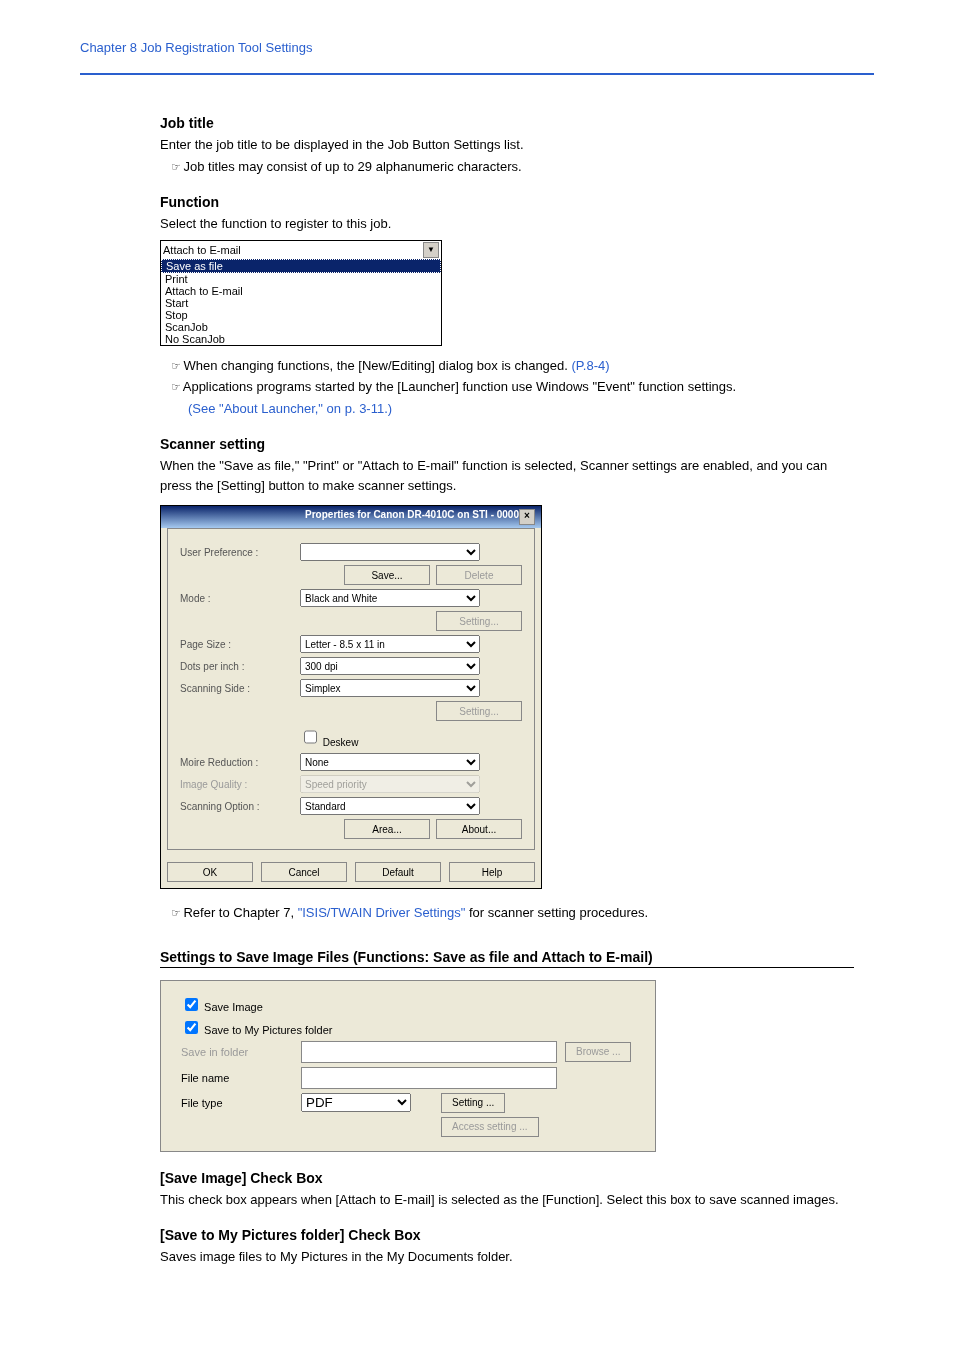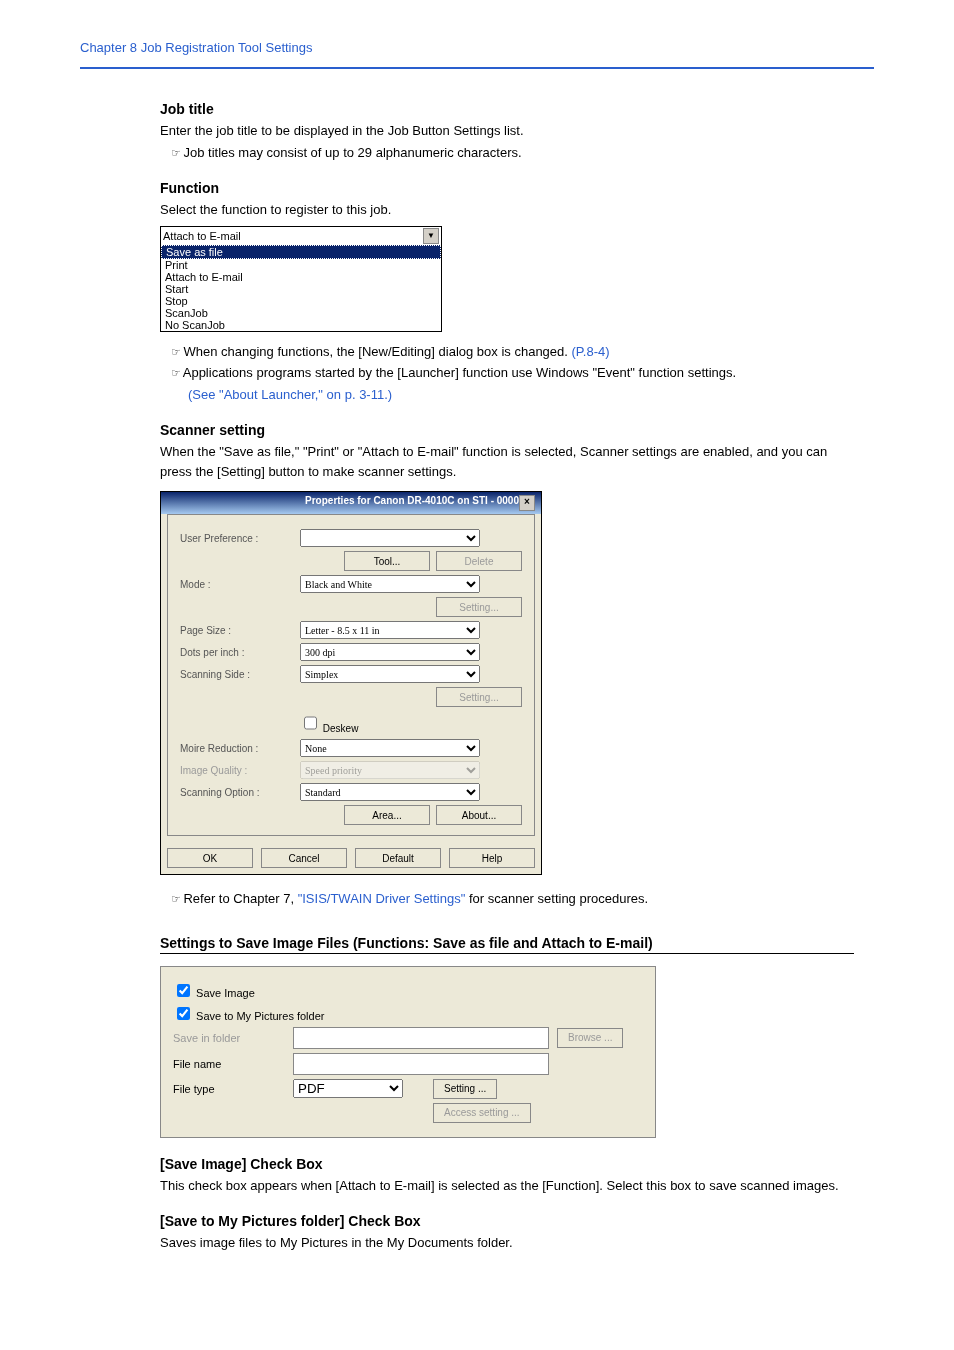--- a/index.html
+++ b/index.html
@@ -1,17 +1,17 @@
 <!DOCTYPE html>
 <html><head>
 <meta charset="utf-8">
 <style>
 body { margin: 0; font-family: Arial, Helvetica, sans-serif; background: #fff; color: #000; font-size: 13px; width: 954px; }
 .page { padding: 40px 80px 40px 80px; }
-.chapter-header { color: #2a5fce; font-size: 13px; padding-bottom: 12px; border-bottom: 2px solid #2a5fce; margin-bottom: 32px; }
+.chapter-header { color: #2a5fce; font-size: 13px; padding-bottom: 18px; border-bottom: 2px solid #2a5fce; margin-bottom: 40px; }
 .content { padding-left: 80px; padding-right: 20px; }
 .section-title { font-weight: bold; font-size: 14px; margin-top: 18px; margin-bottom: 4px; }
 .body-text { line-height: 1.5; margin: 2px 0; }
 .note-line { margin: 2px 12px; line-height: 1.5; }
 .note-indent { margin-left: 28px; line-height: 1.5; }
 .link { color: #2a5fce; }
 .pointer { font-family: "MS Gothic", monospace; }
 
 
 .dropdown-mock { width: 280px; border: 1px solid #000; background:#fff; font-family: Tahoma, sans-serif; font-size:11px; margin: 6px 0 10px 0;}
@@ -25,30 +25,30 @@
 .dialog { width: 380px; border:1px solid #000; background:#ece9d8; font-family: Tahoma, sans-serif; font-size:10px; margin: 10px 0 14px 0;}
 .dialog .titlebar { background: linear-gradient(#0a246a,#a6caf0); color:#fff; padding:3px 6px; display:flex; justify-content:flex-end; font-weight:bold;}
 .dialog .titlebar .xbtn{ background:#d4d0c8; color:#000; width:14px; height:14px; text-align:center; line-height:12px; font-size:10px; border:1px solid #888;}
 .dialog .tabs { display:flex; padding: 6px 6px 0 6px; gap:0;}
 .dialog .tab { padding:3px 8px; border:1px solid #888; border-bottom:none; background:#ece9d8; font-size:10px;}
 .dialog .tab.active { background:#ece9d8; position:relative; top:1px;}
 .dialog .body { border:1px solid #888; margin: 0 6px 6px 6px; padding: 10px 12px 8px 12px;}
 .dialog .row { display:flex; align-items:center; margin:4px 0;}
 .dialog .row .lbl { width:120px; color:#555;}
 .dialog .row .lbl.dim { color:#9a9a9a;}
-.dialog select, .dialog input { font-family: Liberation Serif, serif; font-size:10px; height:18px; box-sizing:border-box; }
+.dialog select, .dialog input { font-family: Liberation Sans, sans-serif; font-size:10px; height:18px; box-sizing:border-box; }
 .dialog .wide-sel { width: 180px; }
 .dialog .btn { width: 86px; height: 20px; background:#ece9d8; border:1px solid #888; font-size:10px; }
 .dialog .btn.dim { color:#9a9a9a; }
 .dialog .btnrow { display:flex; justify-content:flex-end; gap:6px; margin:2px 0;}
 .dialog .bottombtns { display:flex; justify-content:center; gap:8px; padding:6px;}
 
 
 .settings-panel { width: 470px; border:1px solid #888; background:#ece9d8; font-family: Tahoma, sans-serif; font-size:11px; padding:10px 12px; margin: 12px 0 18px 0;}
-.settings-panel .row { display:flex; align-items:center; margin:4px 0;}
+.settings-panel .row { display:flex; align-items:center; margin:4px 8px;}
 .settings-panel .lbl { width:120px;}
 .settings-panel .lbl.dim { color:#9a9a9a;}
 .settings-panel input[type=text]{ height:18px; border:1px solid #888; background:#fff;}
 .settings-panel .btn { height:20px; background:#ece9d8; border:1px solid #888; font-size:10px; padding:0 10px;text-align:right;}
 .settings-panel .btn.dim { color:#9a9a9a;}
 </style>
 </head>
 <body>
 
 <div class="page">
@@ -99,21 +99,21 @@
       <div class="titlebar">
         <span>Properties for Canon DR-4010C on STI - 0000</span>
         <span class="xbtn">×</span>
       </div>
       <div class="body">
         <div class="row">
           <span class="lbl">User Preference :</span>
           <select class="wide-sel"><option></option></select>
         </div>
         <div class="btnrow">
-          <button class="btn">Tool...</button>
+          <button class="btn">Save...</button>
           <button class="btn dim">Delete</button>
         </div>
         <div class="row">
           <span class="lbl">Mode :</span>
           <select class="wide-sel"><option>Black and White</option></select>
         </div>
         <div class="btnrow">
             <button class="btn dim">Setting...</button>
           </div>
         <div class="row">

